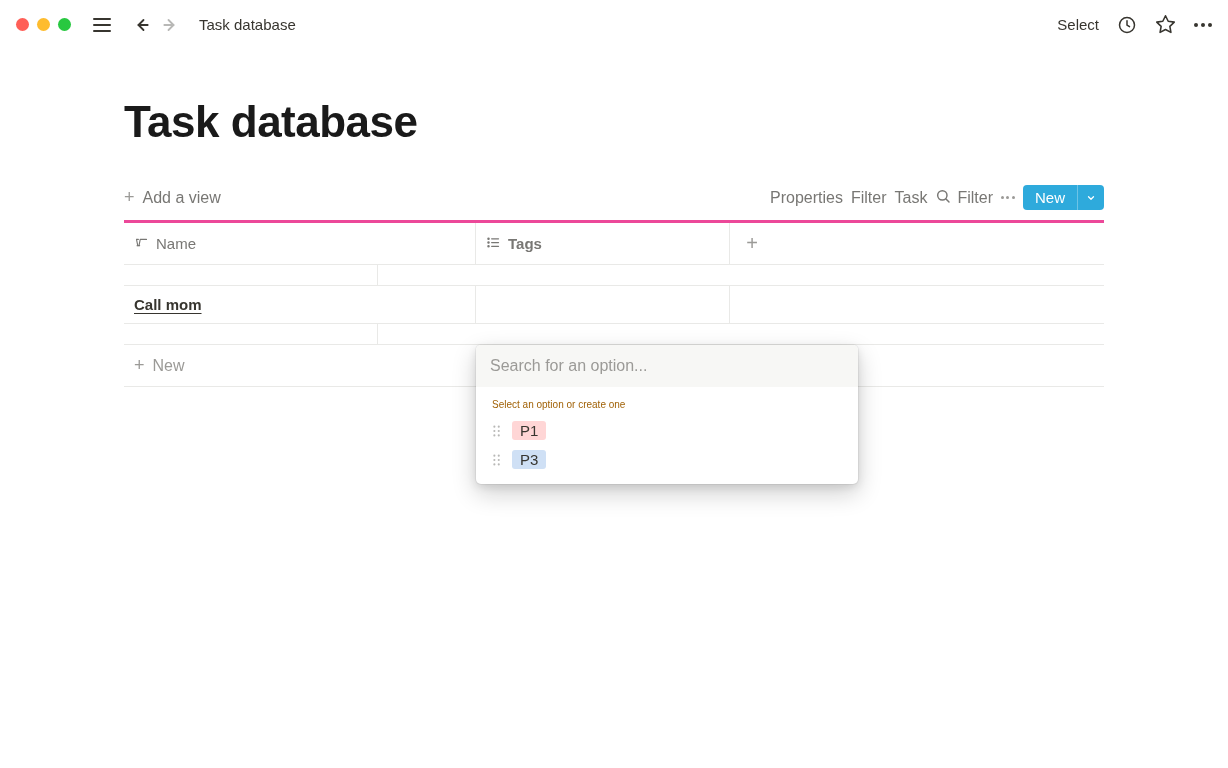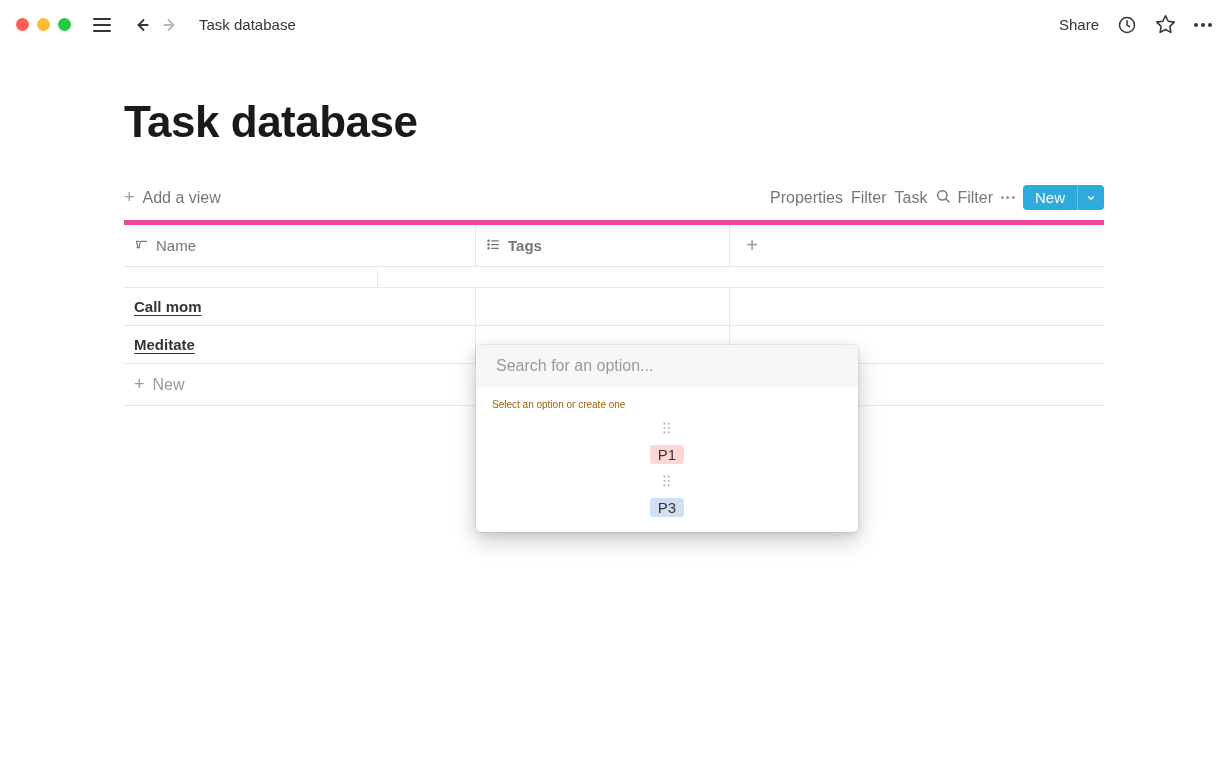--- a/index.html
+++ b/index.html
@@ -173,21 +173,21 @@
       color: #fff;
       padding: 4px 8px;
       border-radius: 0 4px 4px 0;
       border-left: 1px solid rgba(255,255,255,0.3);
       cursor: pointer;
       display: flex;
       align-items: center;
     }
     .db-table {
       margin-top: 10px;
-      border-top: 5px solid #ec4899;
+      border-top: 3px solid #ec4899;
     }
     .db-header-row {
       display: flex;
       border-bottom: 1px solid #e9e9e7;
     }
     .db-header-cell {
       padding: 9px 10px;
       display: flex;
       align-items: center;
       gap: 7px;
@@ -240,21 +240,21 @@
       left: 476px;
       top: 345px;
       width: 382px;
       background: #fff;
       border-radius: 5px;
       box-shadow: 0 9px 24px rgba(15,15,15,0.2), 0 3px 8px rgba(15,15,15,0.1), 0 0 0 1px rgba(15,15,15,0.05);
       z-index: 100;
       overflow: hidden;
     }
     .select-search {
-      padding: 12px 20px;
+      padding: 12px 14px;
       background: #f7f7f5;
     }
     .select-search input {
       border: none;
       outline: none;
       background: transparent;
       font-size: 16px;
       width: 100%;
       color: #37352f;
     }
@@ -270,21 +270,20 @@
     .select-options {
       padding: 2px 8px 10px 8px;
     }
     .select-option {
       display: flex;
       align-items: center;
       gap: 10px;
       padding: 5px 8px;
       border-radius: 3px;
       cursor: pointer;
-      flex-direction: column;
     }
     .drag-handle {
       color: #b8b8b6;
       cursor: grab;
       display: flex;
     }
     .drag-handle svg {
       width: 10px;
       height: 14px;
     }
@@ -323,21 +322,21 @@
       </div>
       <div class="nav-arrow disabled">
         <svg width="20" height="20" viewBox="0 0 24 24" fill="none" stroke="currentColor" stroke-width="2.2" stroke-linecap="round" stroke-linejoin="round">
             <polyline points="9 18 15 12 9 6"></polyline>
             <line x1="15" y1="12" x2="4" y2="12"></line>
           </svg>
       </div>
     </div>
     <div class="breadcrumb-title">Task database</div>
     <div class="titlebar-right">
-      <span class="share-text">Share</span>
+      <span class="share-text">Select</span>
       <div class="icon-btn">
         <svg width="20" height="20" viewBox="0 0 24 24" fill="none" stroke="currentColor" stroke-width="1.8">
             <circle cx="12" cy="12" r="9"></circle>
             <polyline points="12 7 12 12 15 14" stroke-linecap="round"></polyline>
           </svg>
       </div>
       <div class="icon-btn">
         <svg width="21" height="21" viewBox="0 0 24 24" fill="none" stroke="currentColor" stroke-width="1.8" stroke-linejoin="round">
             <polygon points="12 2 15.09 8.26 22 9.27 17 14.14 18.18 21.02 12 17.77 5.82 21.02 7 14.14 2 9.27 8.91 8.26 12 2"></polygon>
           </svg>
@@ -417,21 +416,20 @@
       <div class="db-row">
         <div class="db-cell cell-tags"></div>
         <div class="db-cell cell-rest"></div>
       </div>
       <div class="db-row">
         <div class="db-cell cell-name"><span>Call mom</span></div>
         <div class="db-cell cell-tags"></div>
         <div class="db-cell cell-rest"></div>
       </div>
       <div class="db-row">
-        <div class="db-cell cell-name"><span>Meditate</span></div>
         <div class="db-cell cell-tags"></div>
         <div class="db-cell cell-rest"></div>
       </div>
 
       <div class="db-new-row">
         <span class="plus-mini-gray">+</span>
         <span>New</span>
       </div>
     </div>
   </div>

